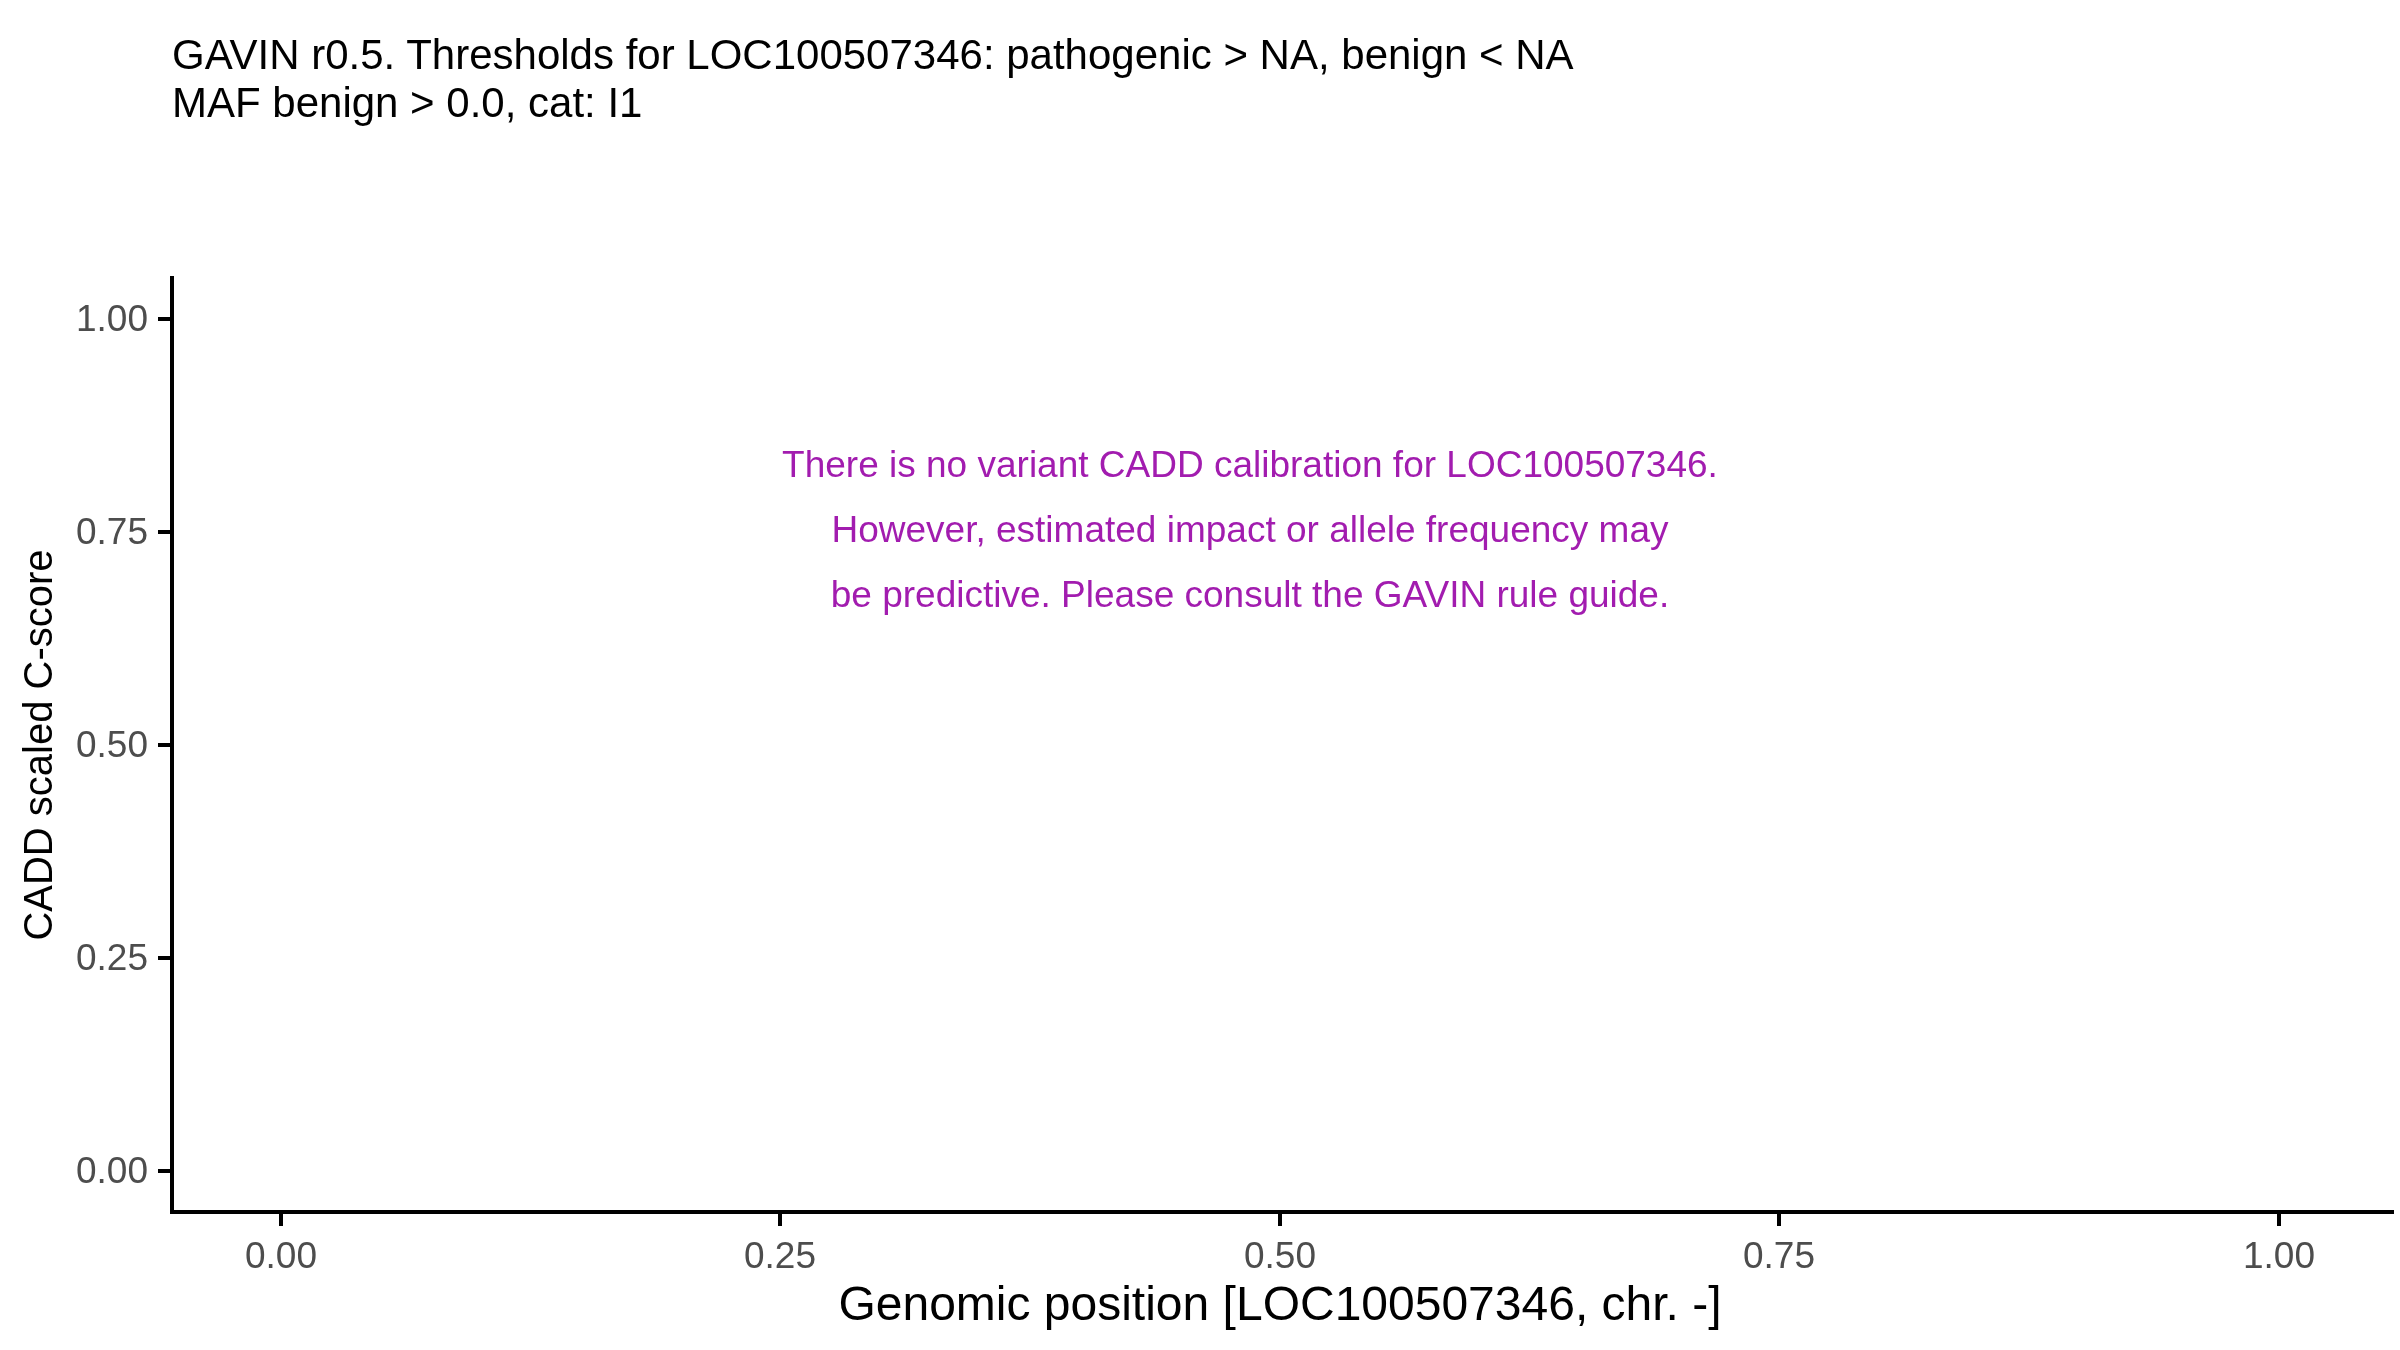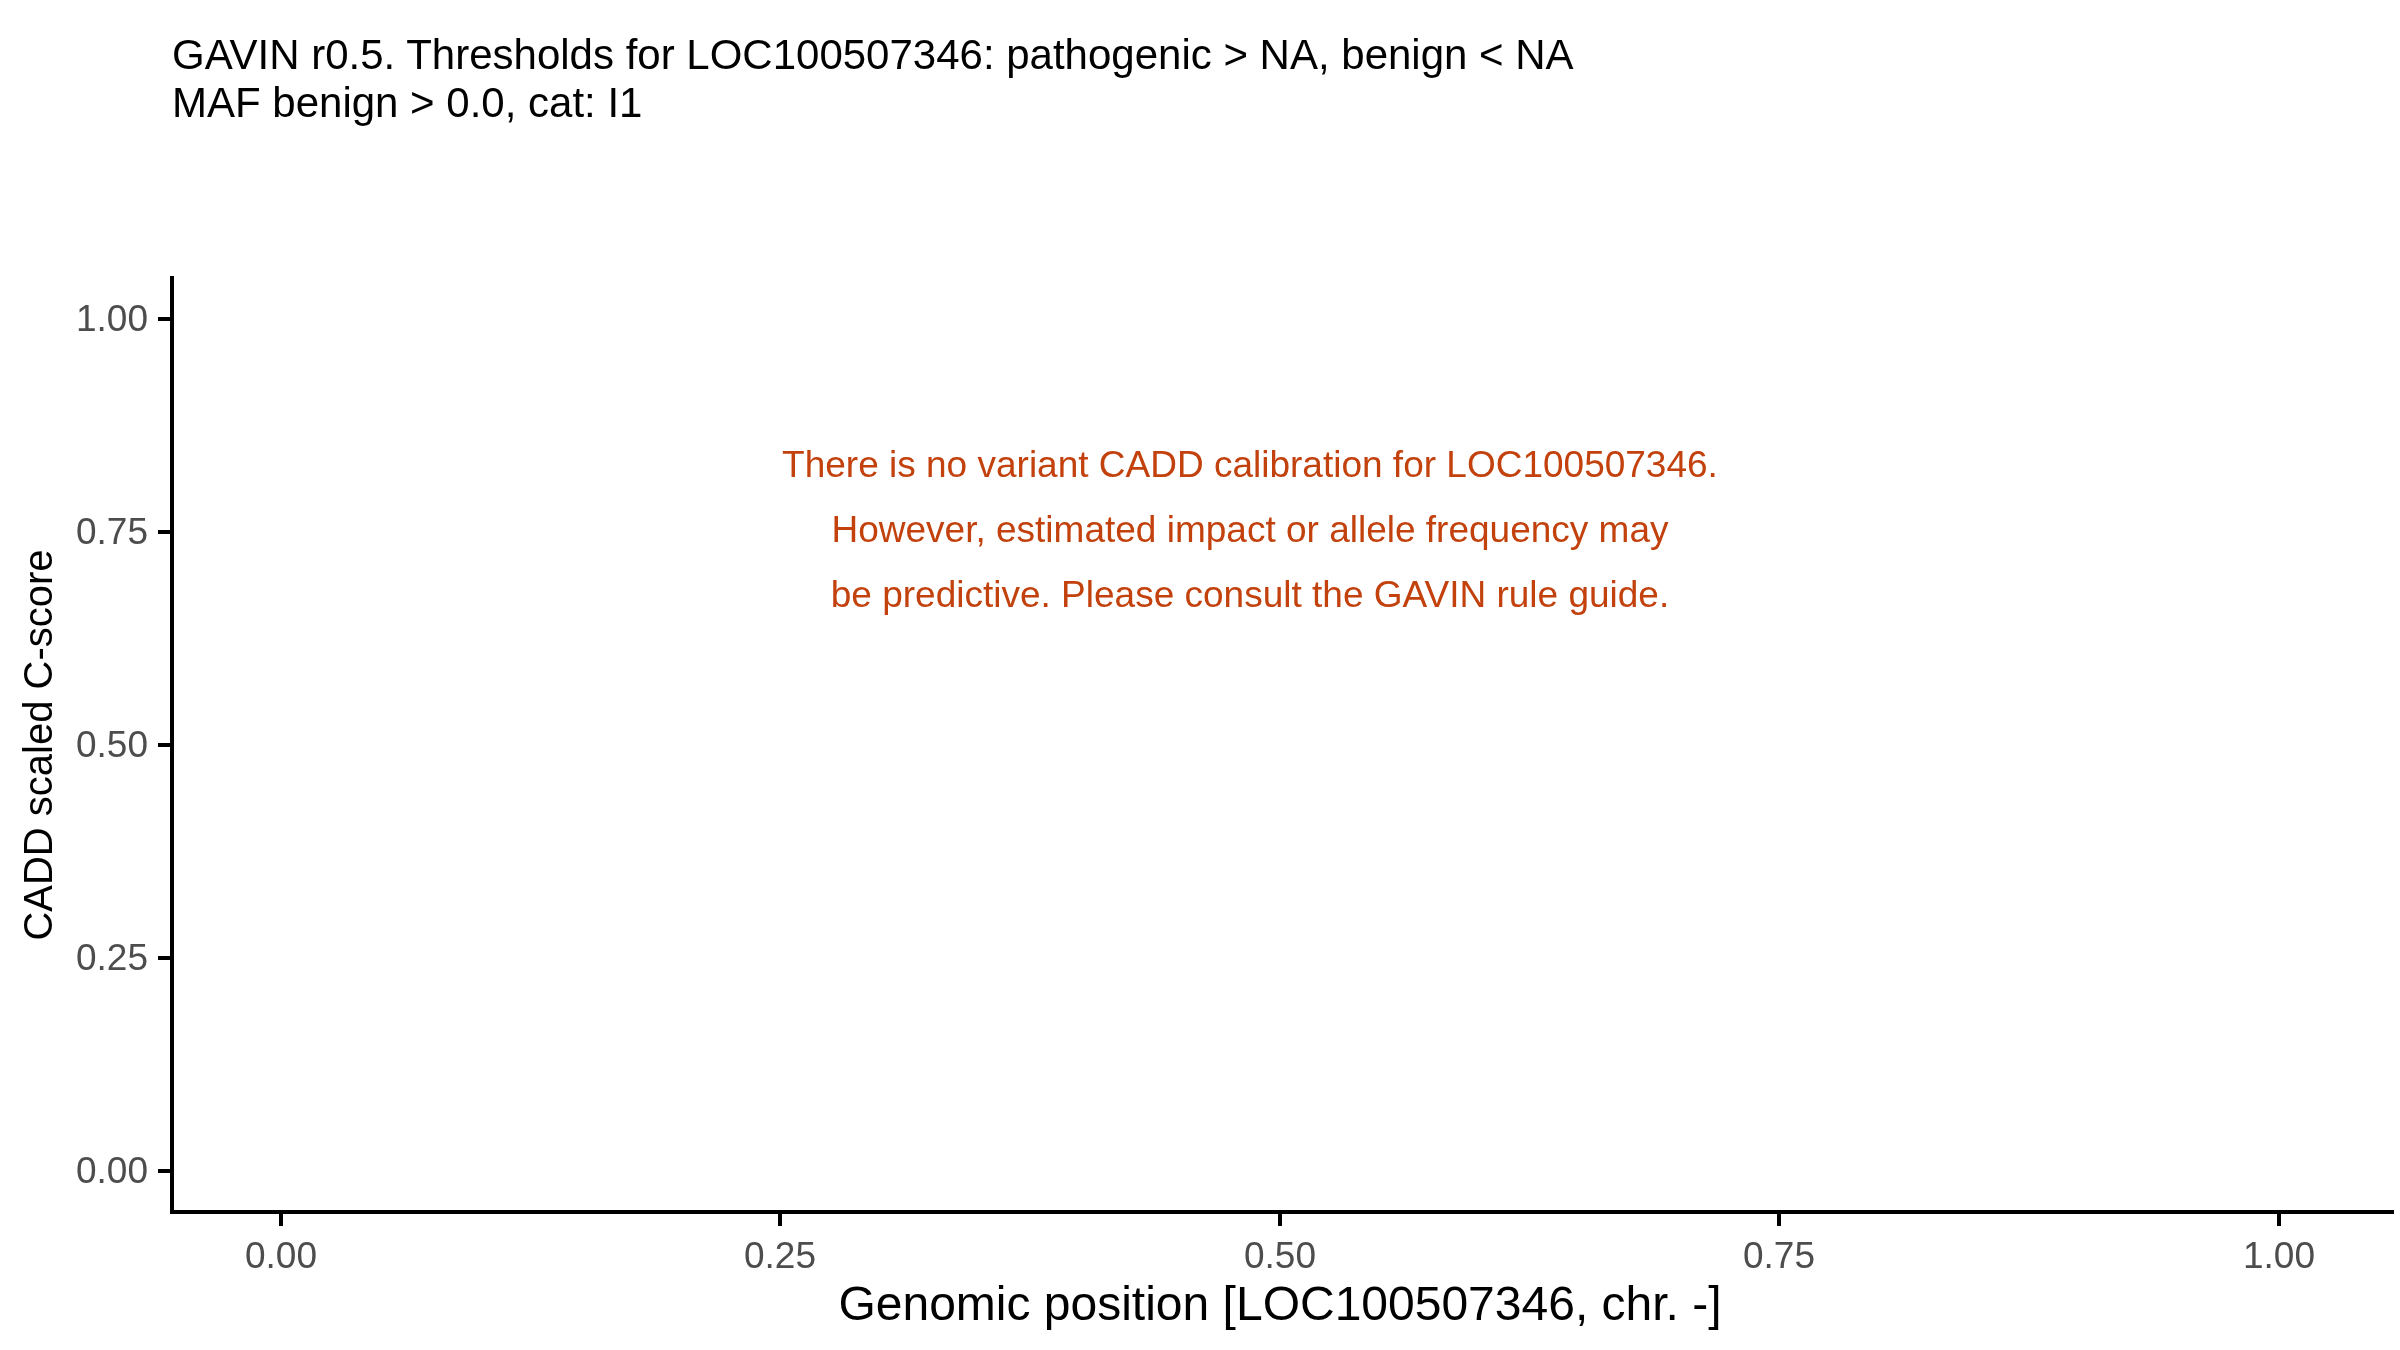--- a/index.html
+++ b/index.html
@@ -105,21 +105,21 @@
 
   
   .annotation {
     position: absolute;
     left: 1250px;
     top: 432px;
     transform: translateX(-50%);
     text-align: center;
     font-size: 37px;
     line-height: 65px;
-    color: #c2410c;
+    color: #a21caf;
     white-space: nowrap;
   }
 </style>
 </head>
 <body>
 
 <div class="figure">
 
   <div class="plot-title">
     <div>GAVIN r0.5. Thresholds for LOC100507346: pathogenic &gt; NA, benign &lt; NA</div>

